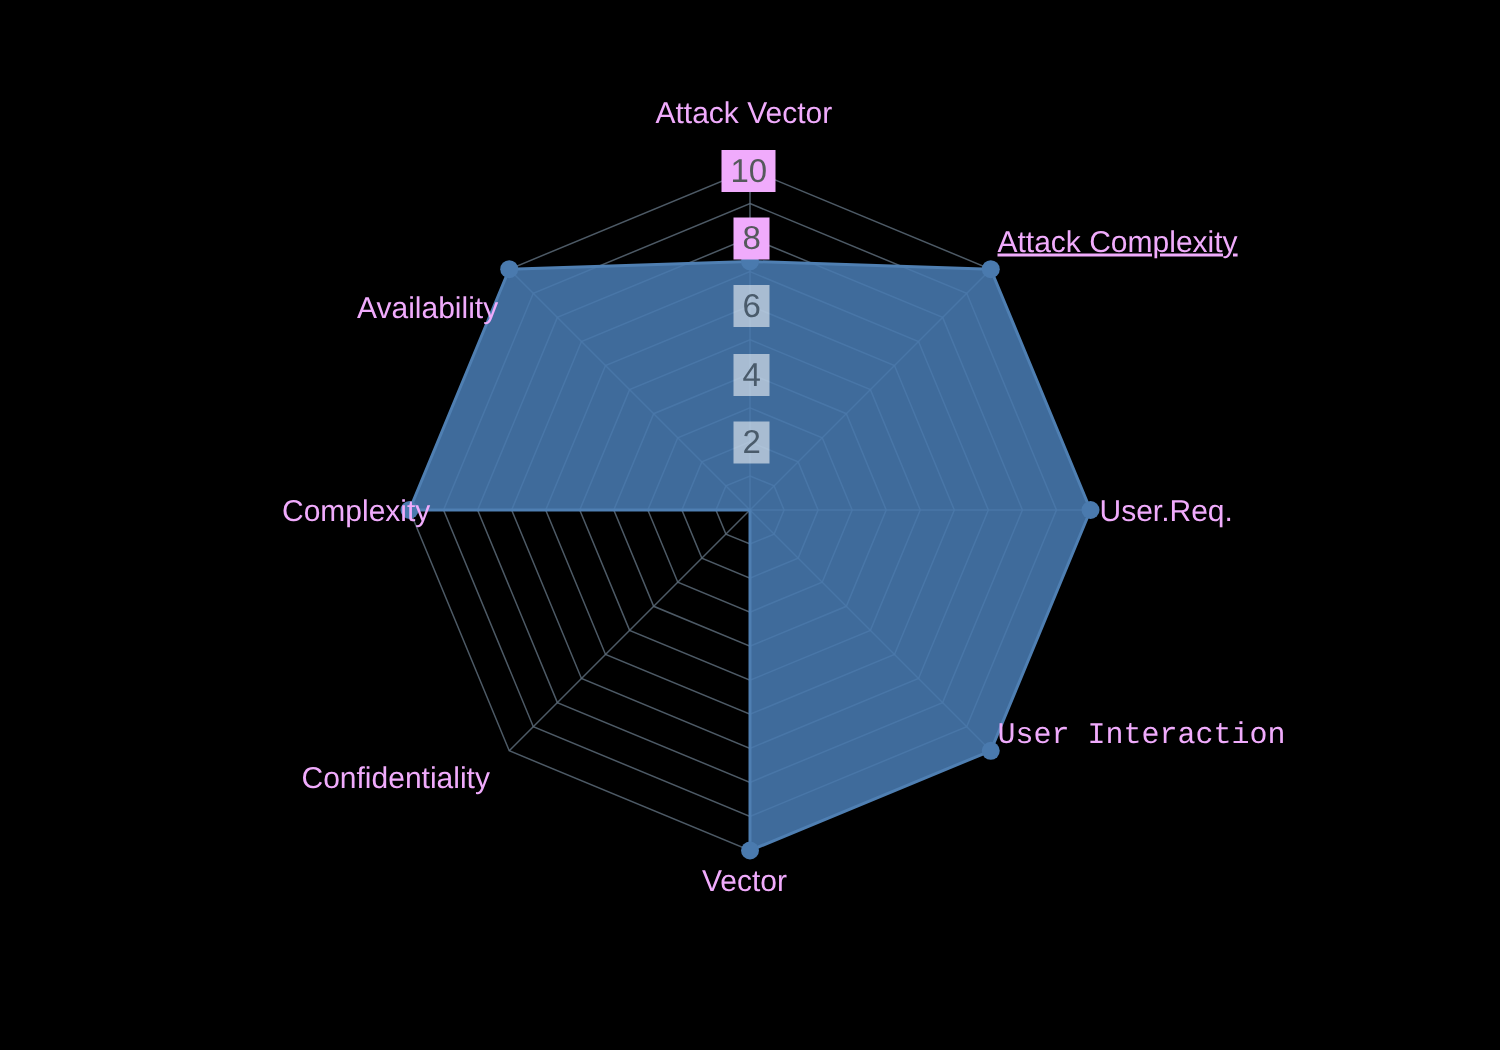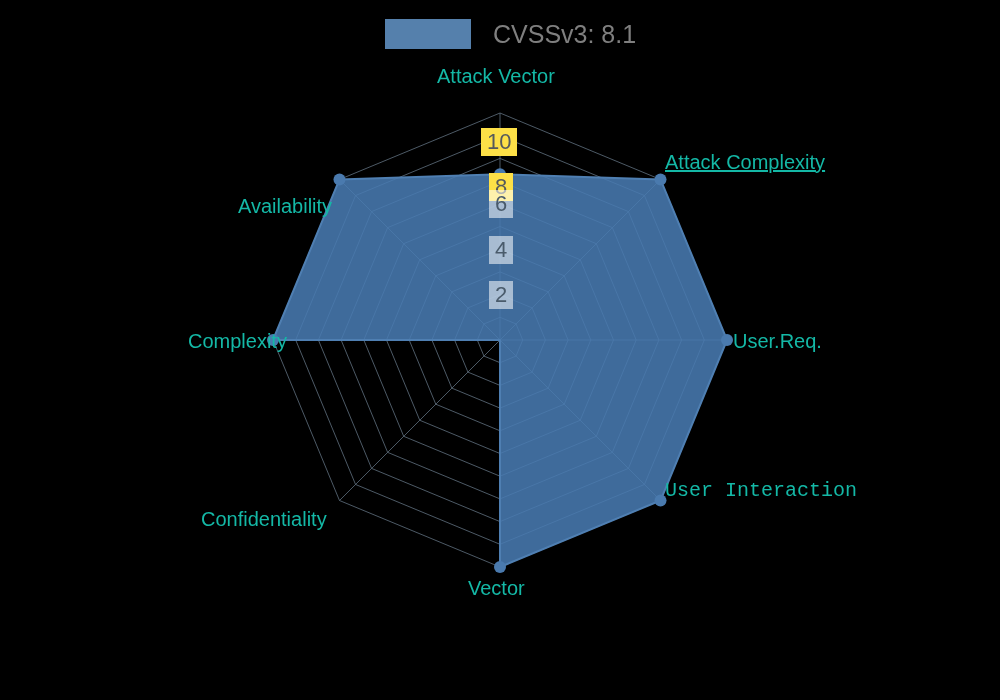--- a/index.html
+++ b/index.html
@@ -43,36 +43,35 @@
   .legend-label {
     margin-left: 22px;
     font-size: 25px;
     color: #7f7f7f;
     line-height: 30px;
     white-space: nowrap;
   }
   .axis-label {
     position: absolute;
     font-size: 20px;
-    color: #14b8a6;
+    color: #f0abfc;
     white-space: nowrap;
     line-height: 1;
   }
   .tick-label {
     position: absolute;
     font-size: 22px;
     color: #55595c;
     line-height: 1;
     padding: 3px 6px;
     white-space: nowrap;
   }
   .tick-outside {
-    background: #fde047;
+    background: #f0abfc;
     color: #55595c;
-    margin-top: 28px;
   }
   .tick-inside {
     background: rgba(255,255,255,0.55);
     color: #4a5b6b;
   }
 </style>
 </head>
 <body>
 
 <div id="stage">
@@ -107,24 +106,20 @@
         <circle cx="500.00" cy="174.29" r="6" fill="#4a7aae"></circle>
         <circle cx="660.51" cy="179.49" r="6" fill="#4a7aae"></circle>
         <circle cx="727.00" cy="340.00" r="6" fill="#4a7aae"></circle>
         <circle cx="660.51" cy="500.51" r="6" fill="#4a7aae"></circle>
         <circle cx="500.00" cy="567.00" r="6" fill="#4a7aae"></circle>
         <circle cx="273.00" cy="340.00" r="6" fill="#4a7aae"></circle>
         <circle cx="339.49" cy="179.49" r="6" fill="#4a7aae"></circle>
       </g>
   </svg>
 
-  <div class="legend">
-    <div class="legend-swatch" id="legend-swatch" style="background: rgb(85, 128, 172);"></div>
-    <div class="legend-label">CVSSv3: 8.1</div>
-  </div>
 
   <div id="axis-label-layer">
       <div class="axis-label" style="left: 437px; top: 66px;">Attack Vector</div>
       <div class="axis-label" style="left: 665px; top: 152px; text-decoration: underline;">Attack Complexity</div>
       <div class="axis-label" style="left: 733px; top: 331px;">User.Req.</div>
       <div class="axis-label" style="left: 665px; top: 481px; font-family: Liberation Mono, monospace;">User Interaction</div>
       <div class="axis-label" style="left: 468px; top: 578px;">Vector</div>
       <div class="axis-label" style="left: 201px; top: 509px;">Confidentiality</div>
       <div class="axis-label" style="left: 188px; top: 331px;">Complexity</div>
       <div class="axis-label" style="left: 238px; top: 152px; margin-top: 44px;">Availability</div>

